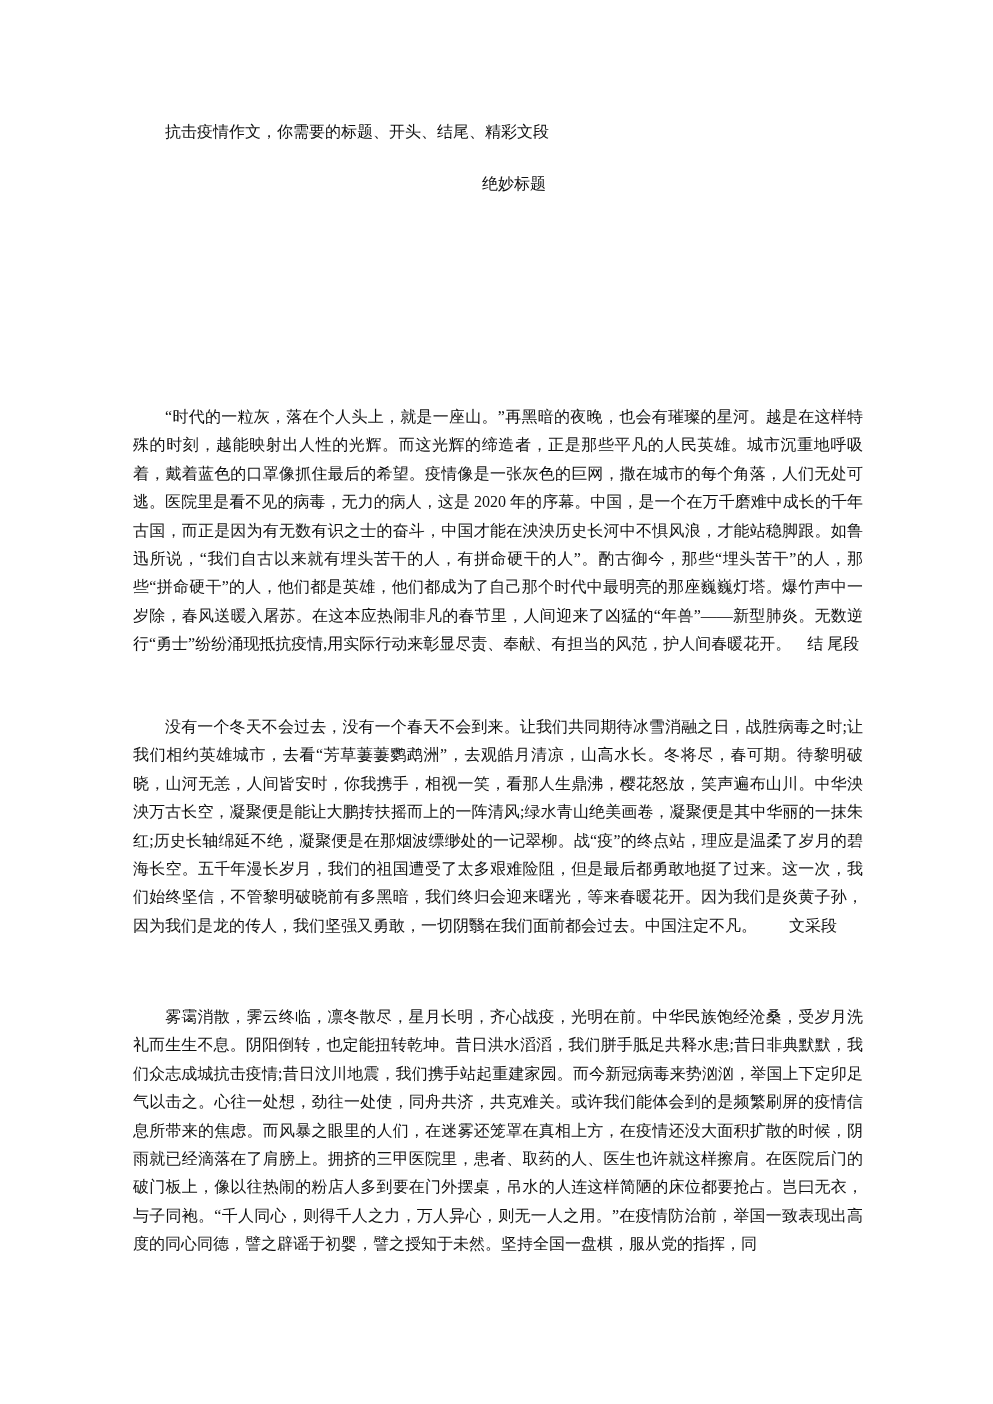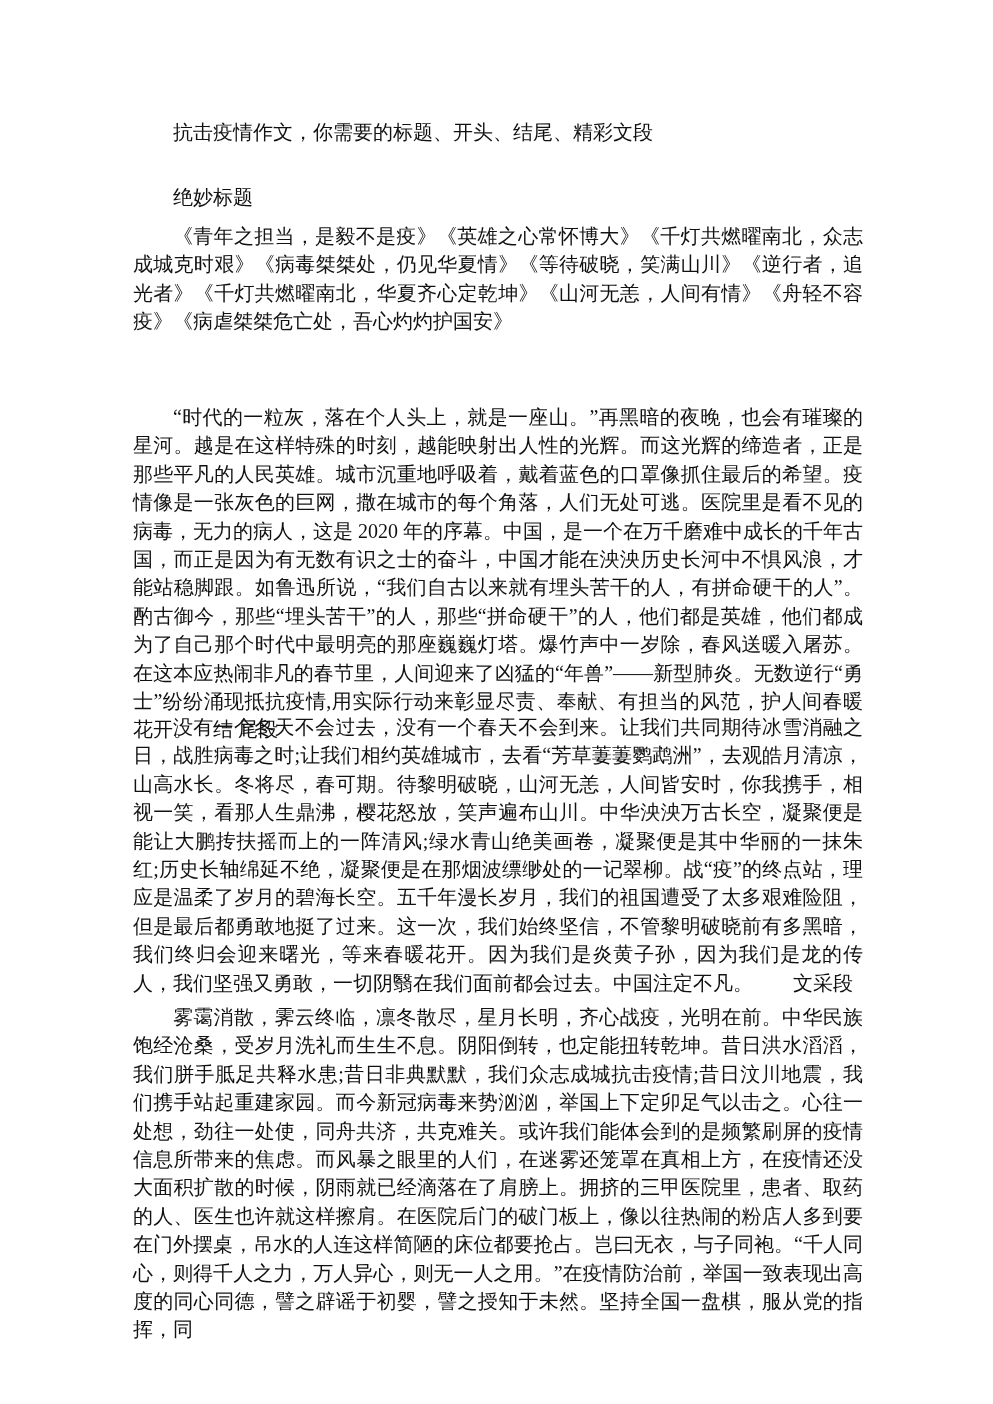--- a/index.html
+++ b/index.html
@@ -13,47 +13,45 @@
     height: 1404px;
     background: #ffffff;
     overflow: hidden;
     font-family: "Liberation Serif", "DejaVu Serif", serif;
     color: #111111;
   }
   .block {
     position: absolute;
     left: 133px;
     width: 730px;
-    font-size: 20px;
+    font-size: 16px;
     line-height: 28.4px;
     text-align: justify;
     white-space: pre-wrap;
     font-family: Liberation Serif, serif;
   }
   .indent {
     text-indent: 2em;
   }
   .title-line {
     text-align: left;
   }
   .heading-line {
-    text-align: left;
-    margin-top: 13px;
+    text-align: center;
   }
 </style>
 </head>
 <body>
 
 <div class="page">
 
   <div class="block indent title-line" style="top:118px">抗击疫情作文，你需要的标题、开头、结尾、精彩文段</div>
 
   <div class="block indent heading-line" style="top:170px">绝妙标题</div>
 
-  <div class="block indent" style="top:222px">《青年之担当，是毅不是疫》《英雄之心常怀博大》《千灯共燃曜南北，众志成城克时艰》《病毒桀桀处，仍见华夏情》《等待破晓，笑满山川》《逆行者，追光者》《千灯共燃曜南北，华夏齐心定乾坤》《山河无恙，人间有情》《舟轻不容疫》《病虐桀桀危亡处，吾心灼灼护国安》</div>
 
 
   <div class="block indent" style="top:403px">“时代的一粒灰，落在个人头上，就是一座山。”再黑暗的夜晚，也会有璀璨的星河。越是在这样特殊的时刻，越能映射出人性的光辉。而这光辉的缔造者，正是那些平凡的人民英雄。城市沉重地呼吸着，戴着蓝色的口罩像抓住最后的希望。疫情像是一张灰色的巨网，撒在城市的每个角落，人们无处可逃。医院里是看不见的病毒，无力的病人，这是 2020 年的序幕。中国，是一个在万千磨难中成长的千年古国，而正是因为有无数有识之士的奋斗，中国才能在泱泱历史长河中不惧风浪，才能站稳脚跟。如鲁迅所说，“我们自古以来就有埋头苦干的人，有拼命硬干的人”。酌古御今，那些“埋头苦干”的人，那些“拼命硬干”的人，他们都是英雄，他们都成为了自己那个时代中最明亮的那座巍巍灯塔。爆竹声中一岁除，春风送暖入屠苏。在这本应热闹非凡的春节里，人间迎来了凶猛的“年兽”——新型肺炎。无数逆行“勇士”纷纷涌现抵抗疫情,用实际行动来彰显尽责、奉献、有担当的风范，护人间春暖花开。　结 尾段</div>
 
   <div class="block indent" style="top:713px">没有一个冬天不会过去，没有一个春天不会到来。让我们共同期待冰雪消融之日，战胜病毒之时;让我们相约英雄城市，去看“芳草萋萋鹦鹉洲”，去观皓月清凉，山高水长。冬将尽，春可期。待黎明破晓，山河无恙，人间皆安时，你我携手，相视一笑，看那人生鼎沸，樱花怒放，笑声遍布山川。中华泱泱万古长空，凝聚便是能让大鹏抟扶摇而上的一阵清风;绿水青山绝美画卷，凝聚便是其中华丽的一抹朱红;历史长轴绵延不绝，凝聚便是在那烟波缥缈处的一记翠柳。战“疫”的终点站，理应是温柔了岁月的碧海长空。五千年漫长岁月，我们的祖国遭受了太多艰难险阻，但是最后都勇敢地挺了过来。这一次，我们始终坚信，不管黎明破晓前有多黑暗，我们终归会迎来曙光，等来春暖花开。因为我们是炎黄子孙，因为我们是龙的传人，我们坚强又勇敢，一切阴翳在我们面前都会过去。中国注定不凡。　　文采段</div>
 
   <div class="block indent" style="top:1003px">雾霭消散，霁云终临，凛冬散尽，星月长明，齐心战疫，光明在前。中华民族饱经沧桑，受岁月洗礼而生生不息。阴阳倒转，也定能扭转乾坤。昔日洪水滔滔，我们胼手胝足共释水患;昔日非典默默，我们众志成城抗击疫情;昔日汶川地震，我们携手站起重建家园。而今新冠病毒来势汹汹，举国上下定卯足气以击之。心往一处想，劲往一处使，同舟共济，共克难关。或许我们能体会到的是频繁刷屏的疫情信息所带来的焦虑。而风暴之眼里的人们，在迷雾还笼罩在真相上方，在疫情还没大面积扩散的时候，阴雨就已经滴落在了肩膀上。拥挤的三甲医院里，患者、取药的人、医生也许就这样擦肩。在医院后门的破门板上，像以往热闹的粉店人多到要在门外摆桌，吊水的人连这样简陋的床位都要抢占。岂曰无衣，与子同袍。“千人同心，则得千人之力，万人异心，则无一人之用。”在疫情防治前，举国一致表现出高度的同心同德，譬之辟谣于初婴，譬之授知于未然。坚持全国一盘棋，服从党的指挥，同</div>
 
 </div>
 

